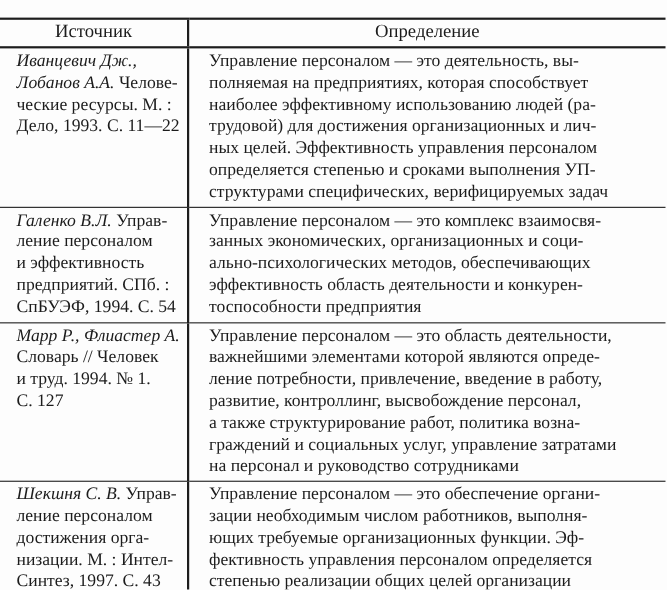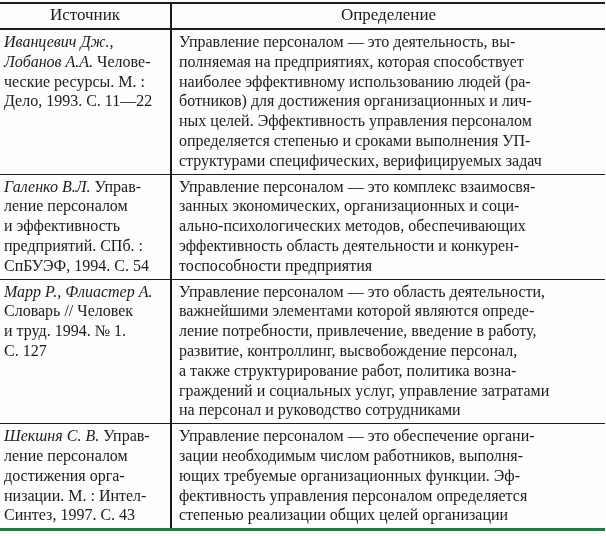--- a/index.html
+++ b/index.html
@@ -3,21 +3,21 @@
 <meta charset="utf-8">
 <style>
   * { margin:0; padding:0; box-sizing:border-box; }
   html,body {
     width:606px; height:536px;
     background:#fdfdfd;
     font-family:"Liberation Serif","DejaVu Serif",serif;
     color:#1c1c1c;
     overflow:hidden;
   }
-  .page { width:560px; height:536px; padding-top:2px; }
+  .page { width:560px; height:536px; padding-top:16px; }
   table.tbl {
     width:605px;
     border-collapse:collapse;
     table-layout:fixed;
   }
   col.c-src { width:171px; }
   col.c-def { width:434px; }
   th {
     font-weight:normal;
     font-size:17px;
@@ -31,21 +31,21 @@
   th.def, td.def { border-left:2px solid #1d1d1d; }
   td {
     vertical-align:top;
     font-size:16px;
     line-height:19.8px;
     padding:2px 2px 3px 4px;
     border-bottom:1px solid #1d1d1d;
   }
   td.def { padding-left:7px; }
   tbody tr:last-child td { border-bottom:3px solid #15803d; }
-  .line { white-space:nowrap; }
+  .line { white-space:nowrap;margin-left:11px; }
   .i { font-style:italic; }
   .b { font-weight:normal; }
   .n { font-style:normal; font-weight:normal;font-family:Liberation Serif, serif; }
 </style>
 </head>
 <body>
 
 <div class="page">
   <table class="tbl">
     <colgroup>
@@ -63,21 +63,21 @@
           <td class="src">
             <div class="line"><span class="i">Иванцевич Дж.,</span></div>
             <div class="line"><span class="i">Лобанов А.А.</span><span class="n"> Челове-</span></div>
             <div class="line"><span class="n">ческие ресурсы. М. :</span></div>
             <div class="line"><span class="n">Дело, 1993. С. 11—22</span></div>
           </td>
           <td class="def">
             <div class="line"><span class="b">Управление персоналом</span><span class="n"> — это деятельность, вы-</span></div>
             <div class="line"><span class="n">полняемая на предприятиях, которая способствует</span></div>
             <div class="line"><span class="n">наиболее эффективному использованию людей (ра-</span></div>
-            <div class="line"><span class="n">ботников) для достижения организационных и лич-</span></div>
+            <div class="line"><span class="n">трудовой) для достижения организационных и лич-</span></div>
             <div class="line"><span class="n">ных целей. Эффективность управления персоналом</span></div>
             <div class="line"><span class="n">определяется степенью и сроками выполнения УП-</span></div>
             <div class="line"><span class="n">структурами специфических, верифицируемых задач</span></div>
           </td>
         </tr>
         <tr>
           <td class="src">
             <div class="line"><span class="i">Галенко В.Л.</span><span class="n"> Управ-</span></div>
             <div class="line"><span class="n">ление персоналом</span></div>
             <div class="line"><span class="n">и эффективность</span></div>

